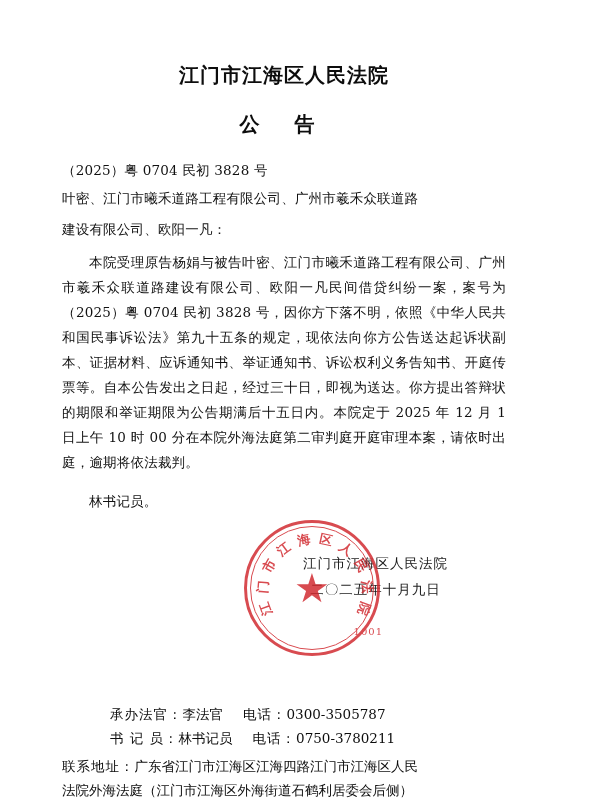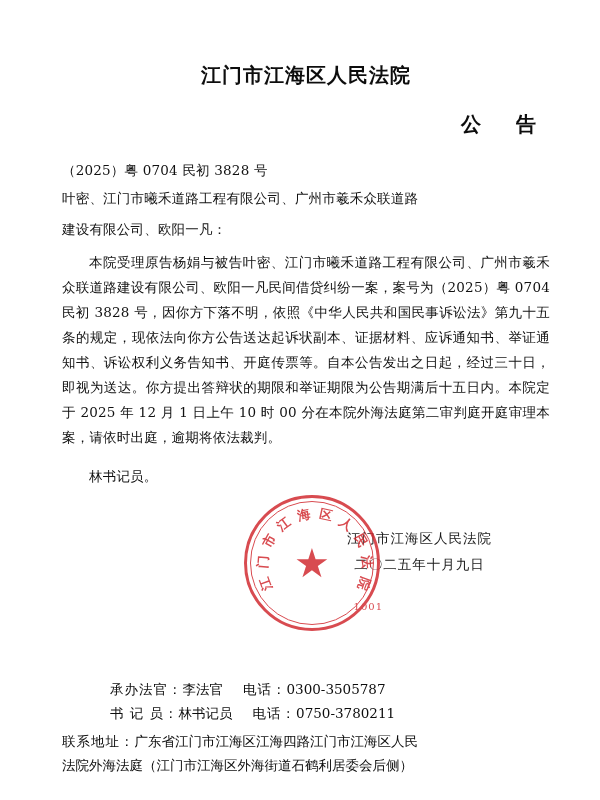--- a/index.html
+++ b/index.html
@@ -13,32 +13,32 @@
     font-family: "DejaVu Serif", "Liberation Serif", serif;
     color: #111111;
     overflow: hidden;
     position: relative;
   }
   .page {
     position: relative;
     width: 600px;
     height: 800px;
     box-sizing: border-box;
-    padding: 40px 50px 0 62px;
+    padding: 40px 94px 0 62px;
   }
   .court-name {
     text-align: center;
     font-size: 20px;
     font-weight: bold;
     letter-spacing: 1px;
     margin-top: 22px;
     color: #0d0d0d;
   }
   .doc-type {
-    text-align: right;
+    text-align: center;
     font-size: 20px;
     font-weight: bold;
     letter-spacing: 14px;
     margin-top: 22px;
     color: #0d0d0d;
   }
   .case-no {
     text-align: left;
     font-size: 13.5px;
     margin-top: 24px;

